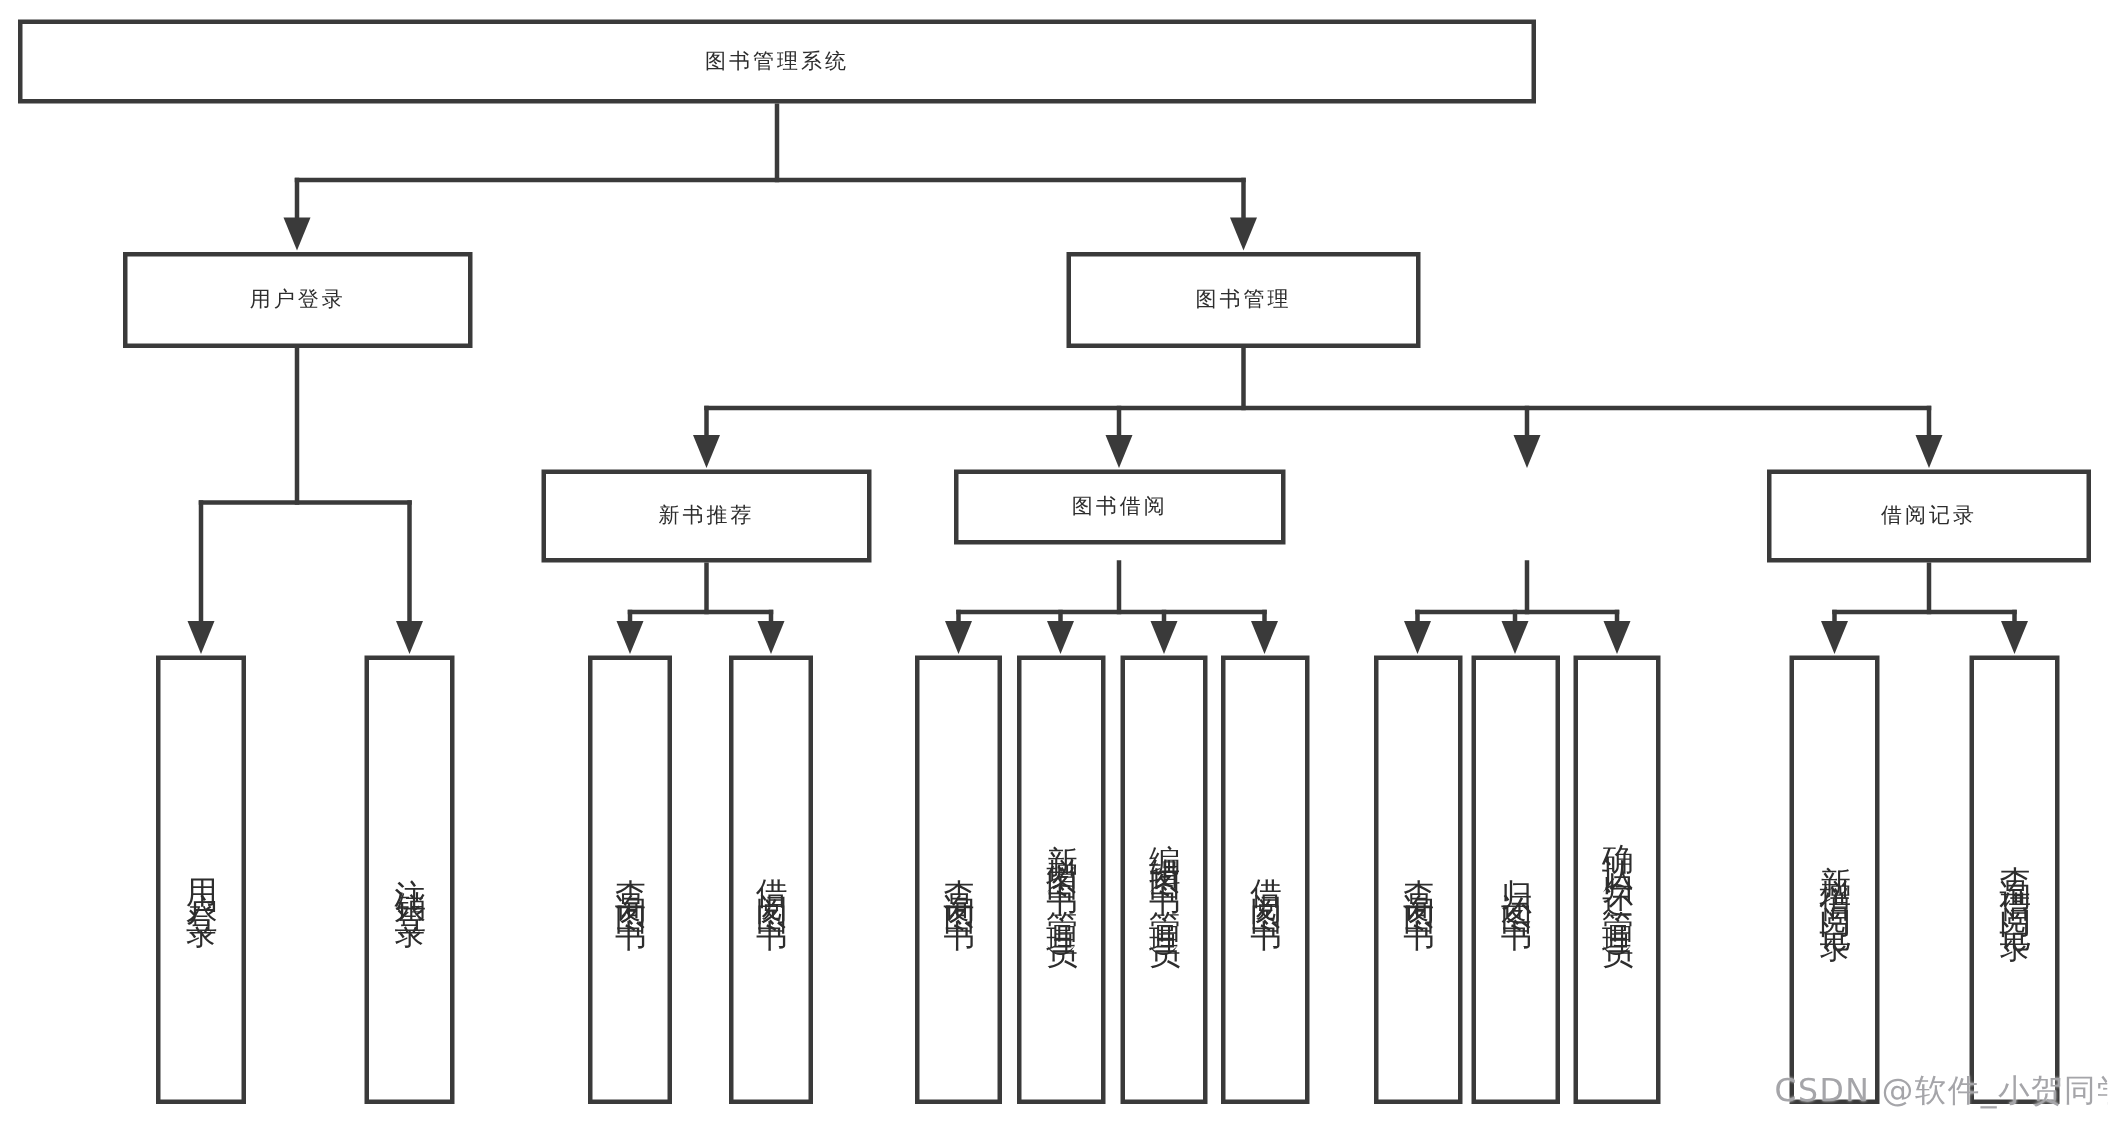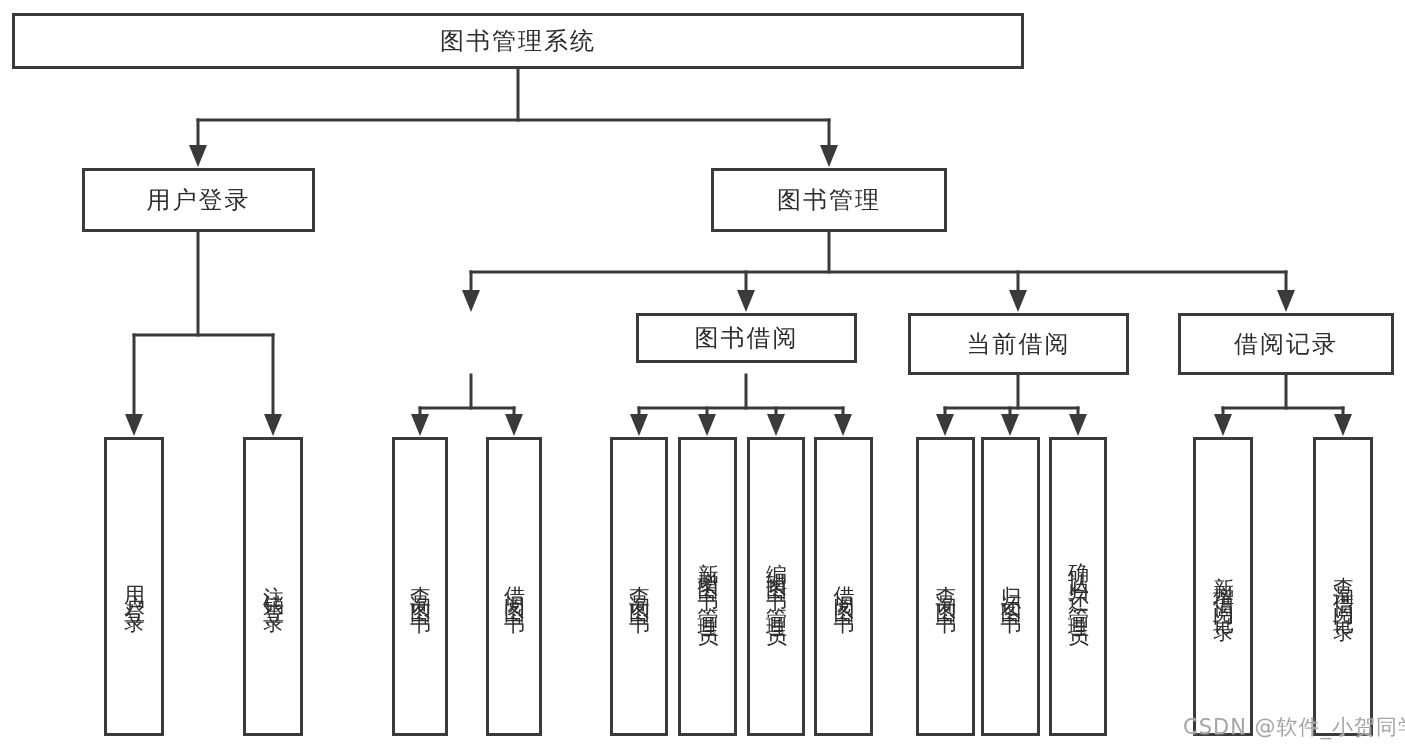--- a/index.html
+++ b/index.html
@@ -26,21 +26,21 @@
     box-sizing: border-box;
     background: #ffffff;
     border: 3px solid #3a3a3a;
     display: flex;
     align-items: center;
     justify-content: center;
     color: #2d2d2d;
     z-index: 2;
   }
   .h-node .lbl {
-    font-size: 24px;
+    font-size: 14px;
     letter-spacing: 2px;
     white-space: nowrap;
     line-height: 1;
   }
   .v-node .lbl {
     writing-mode: vertical-rl;
     text-orientation: mixed;
     font-size: 21px;
     letter-spacing: 9px;
     line-height: 1;
@@ -122,25 +122,25 @@
     <span class="lbl">图书管理系统</span>
   </div>
 
   <div class="node h-node" style="left:82px; top:168px; width:233px; height:64px;">
     <span class="lbl">用户登录</span>
   </div>
   <div class="node h-node" style="left:711px; top:168px; width:236px; height:64px;">
     <span class="lbl">图书管理</span>
   </div>
 
+  <div class="node h-node" style="left:361px; top:313px; width:220px; height:62px;">
+    <span class="lbl">新书推荐</span>
+  </div>
   <div class="node h-node" style="left:636px; top:313px; width:221px; height:50px;">
     <span class="lbl">图书借阅</span>
-  </div>
-  <div class="node h-node" style="left:908px; top:313px; width:221px; height:62px;">
-    <span class="lbl">当前借阅</span>
   </div>
   <div class="node h-node" style="left:1178px; top:313px; width:216px; height:62px;">
     <span class="lbl">借阅记录</span>
   </div>
 
   <div class="node v-node" style="left:104px; top:437px; width:60px; height:299px;">
     <span class="lbl">用户登录</span>
   </div>
   <div class="node v-node" style="left:243px; top:437px; width:60px; height:299px;">
     <span class="lbl">注销登录</span>

